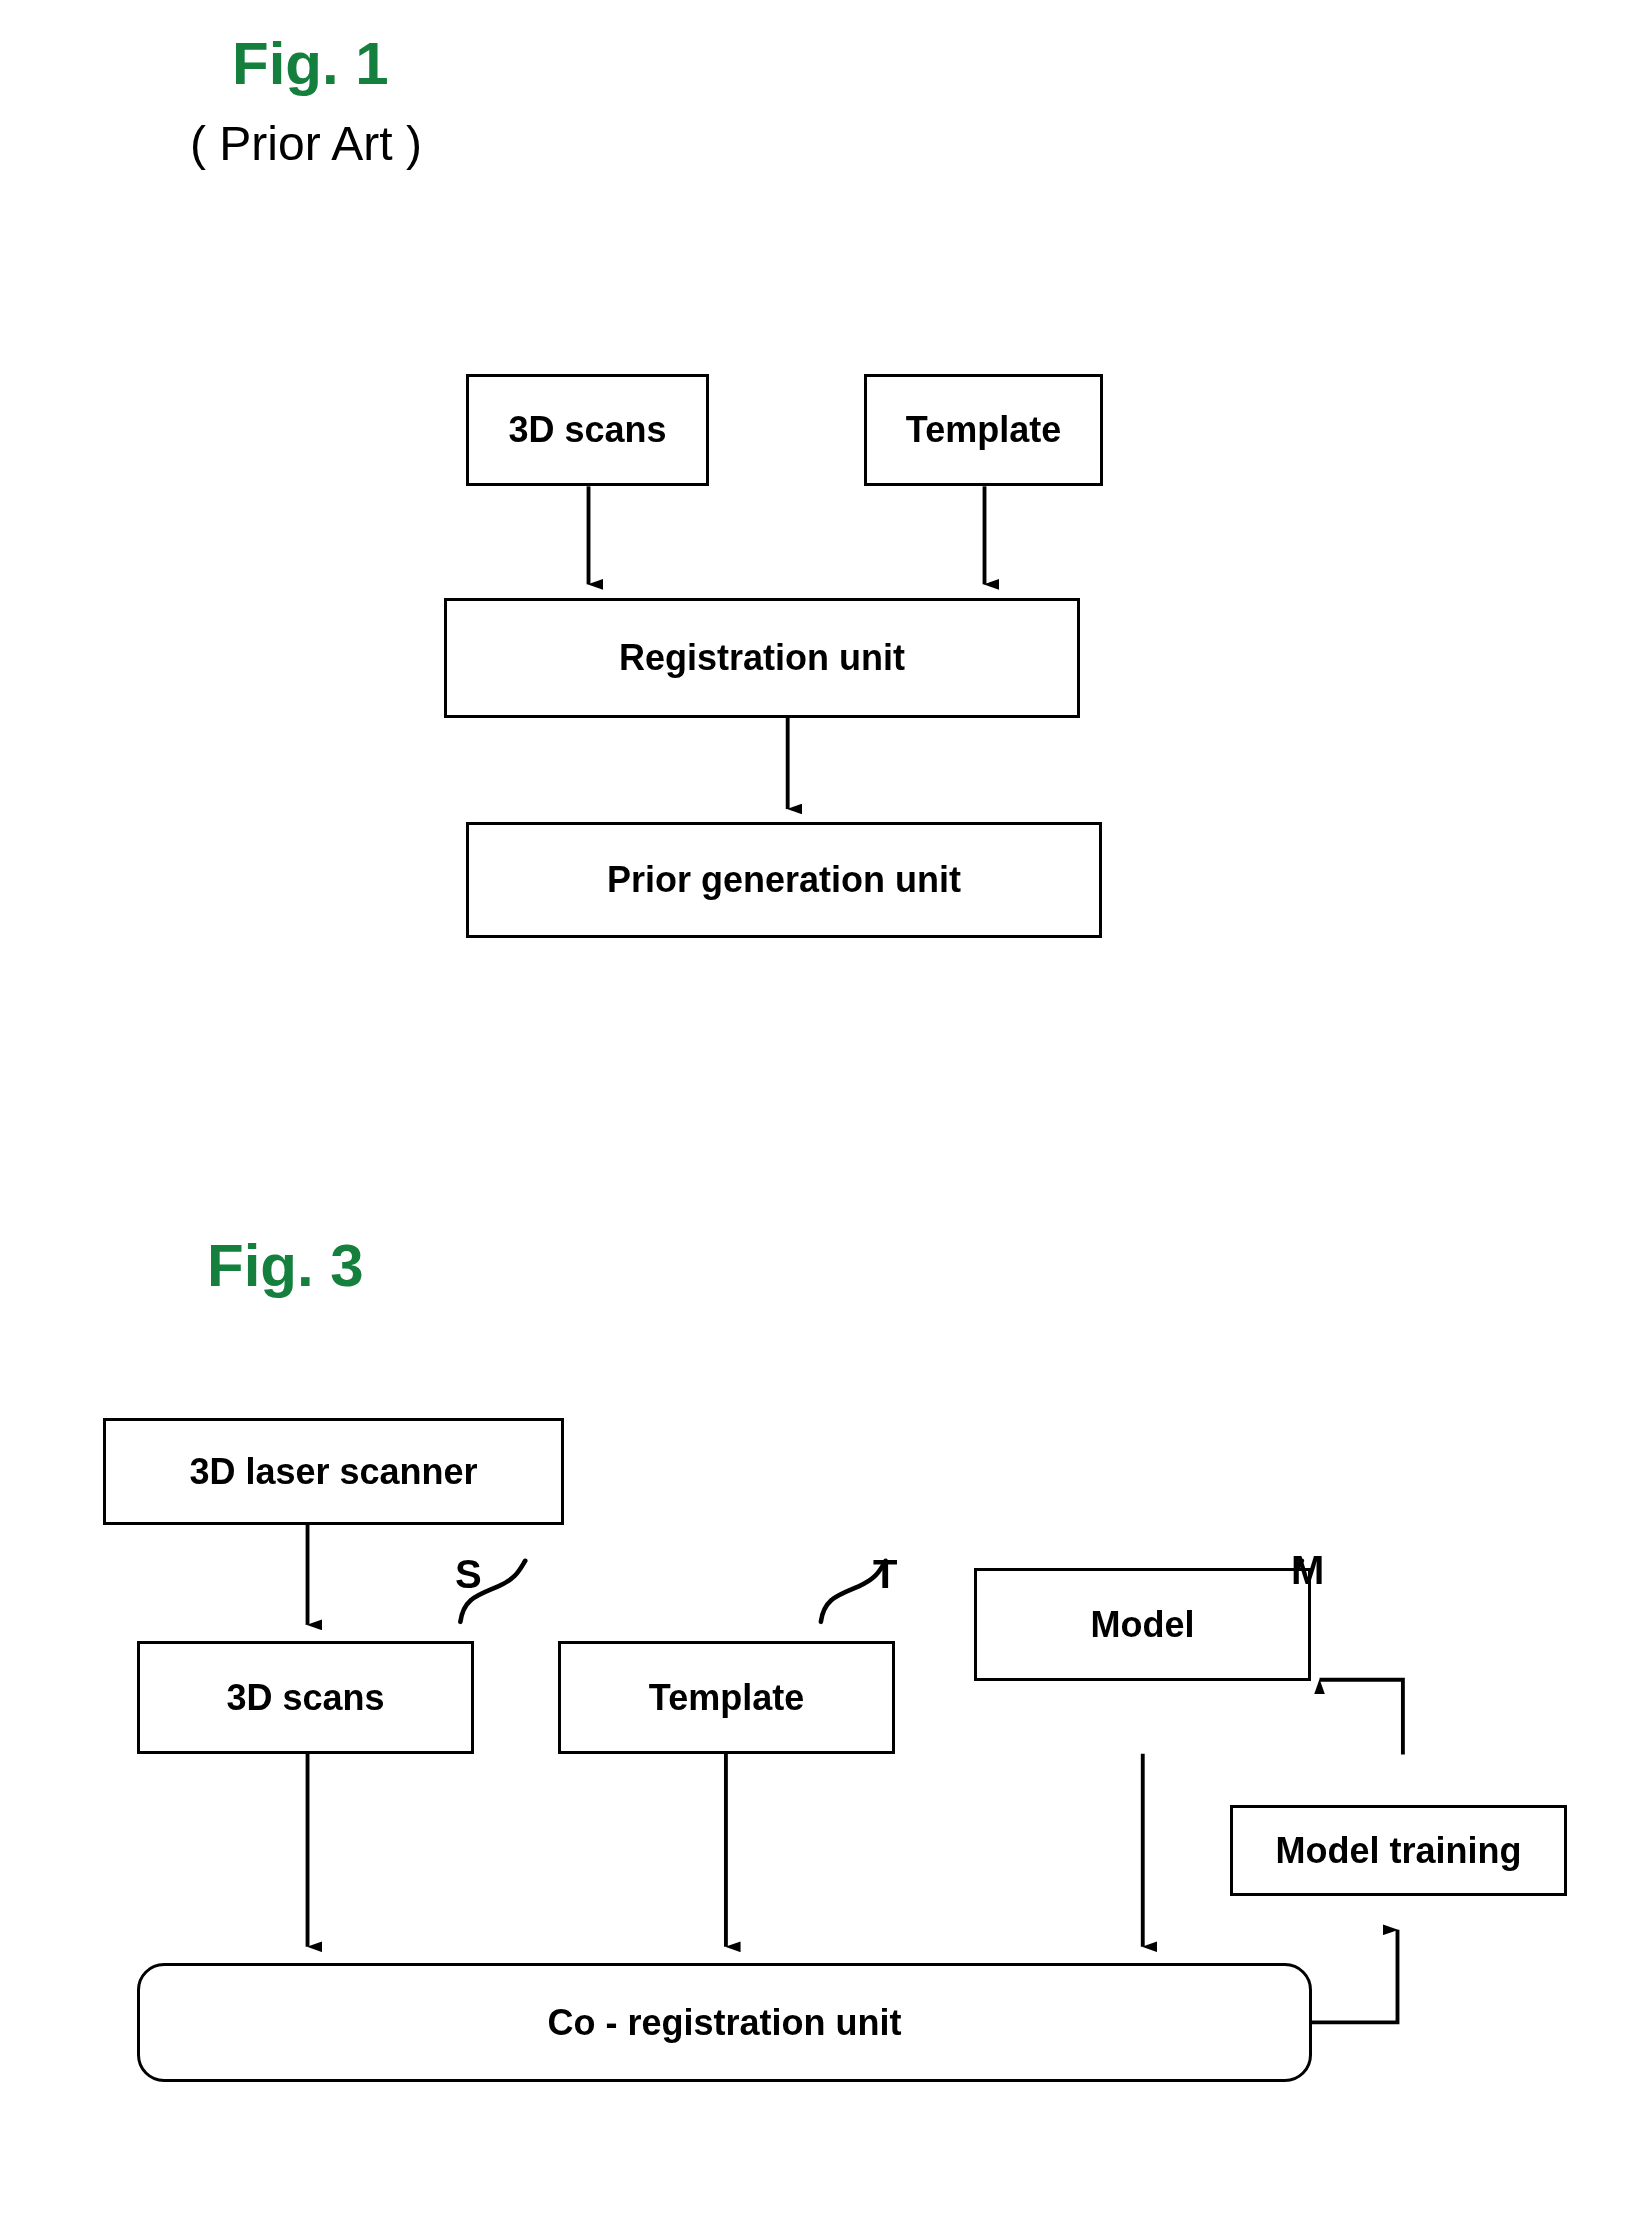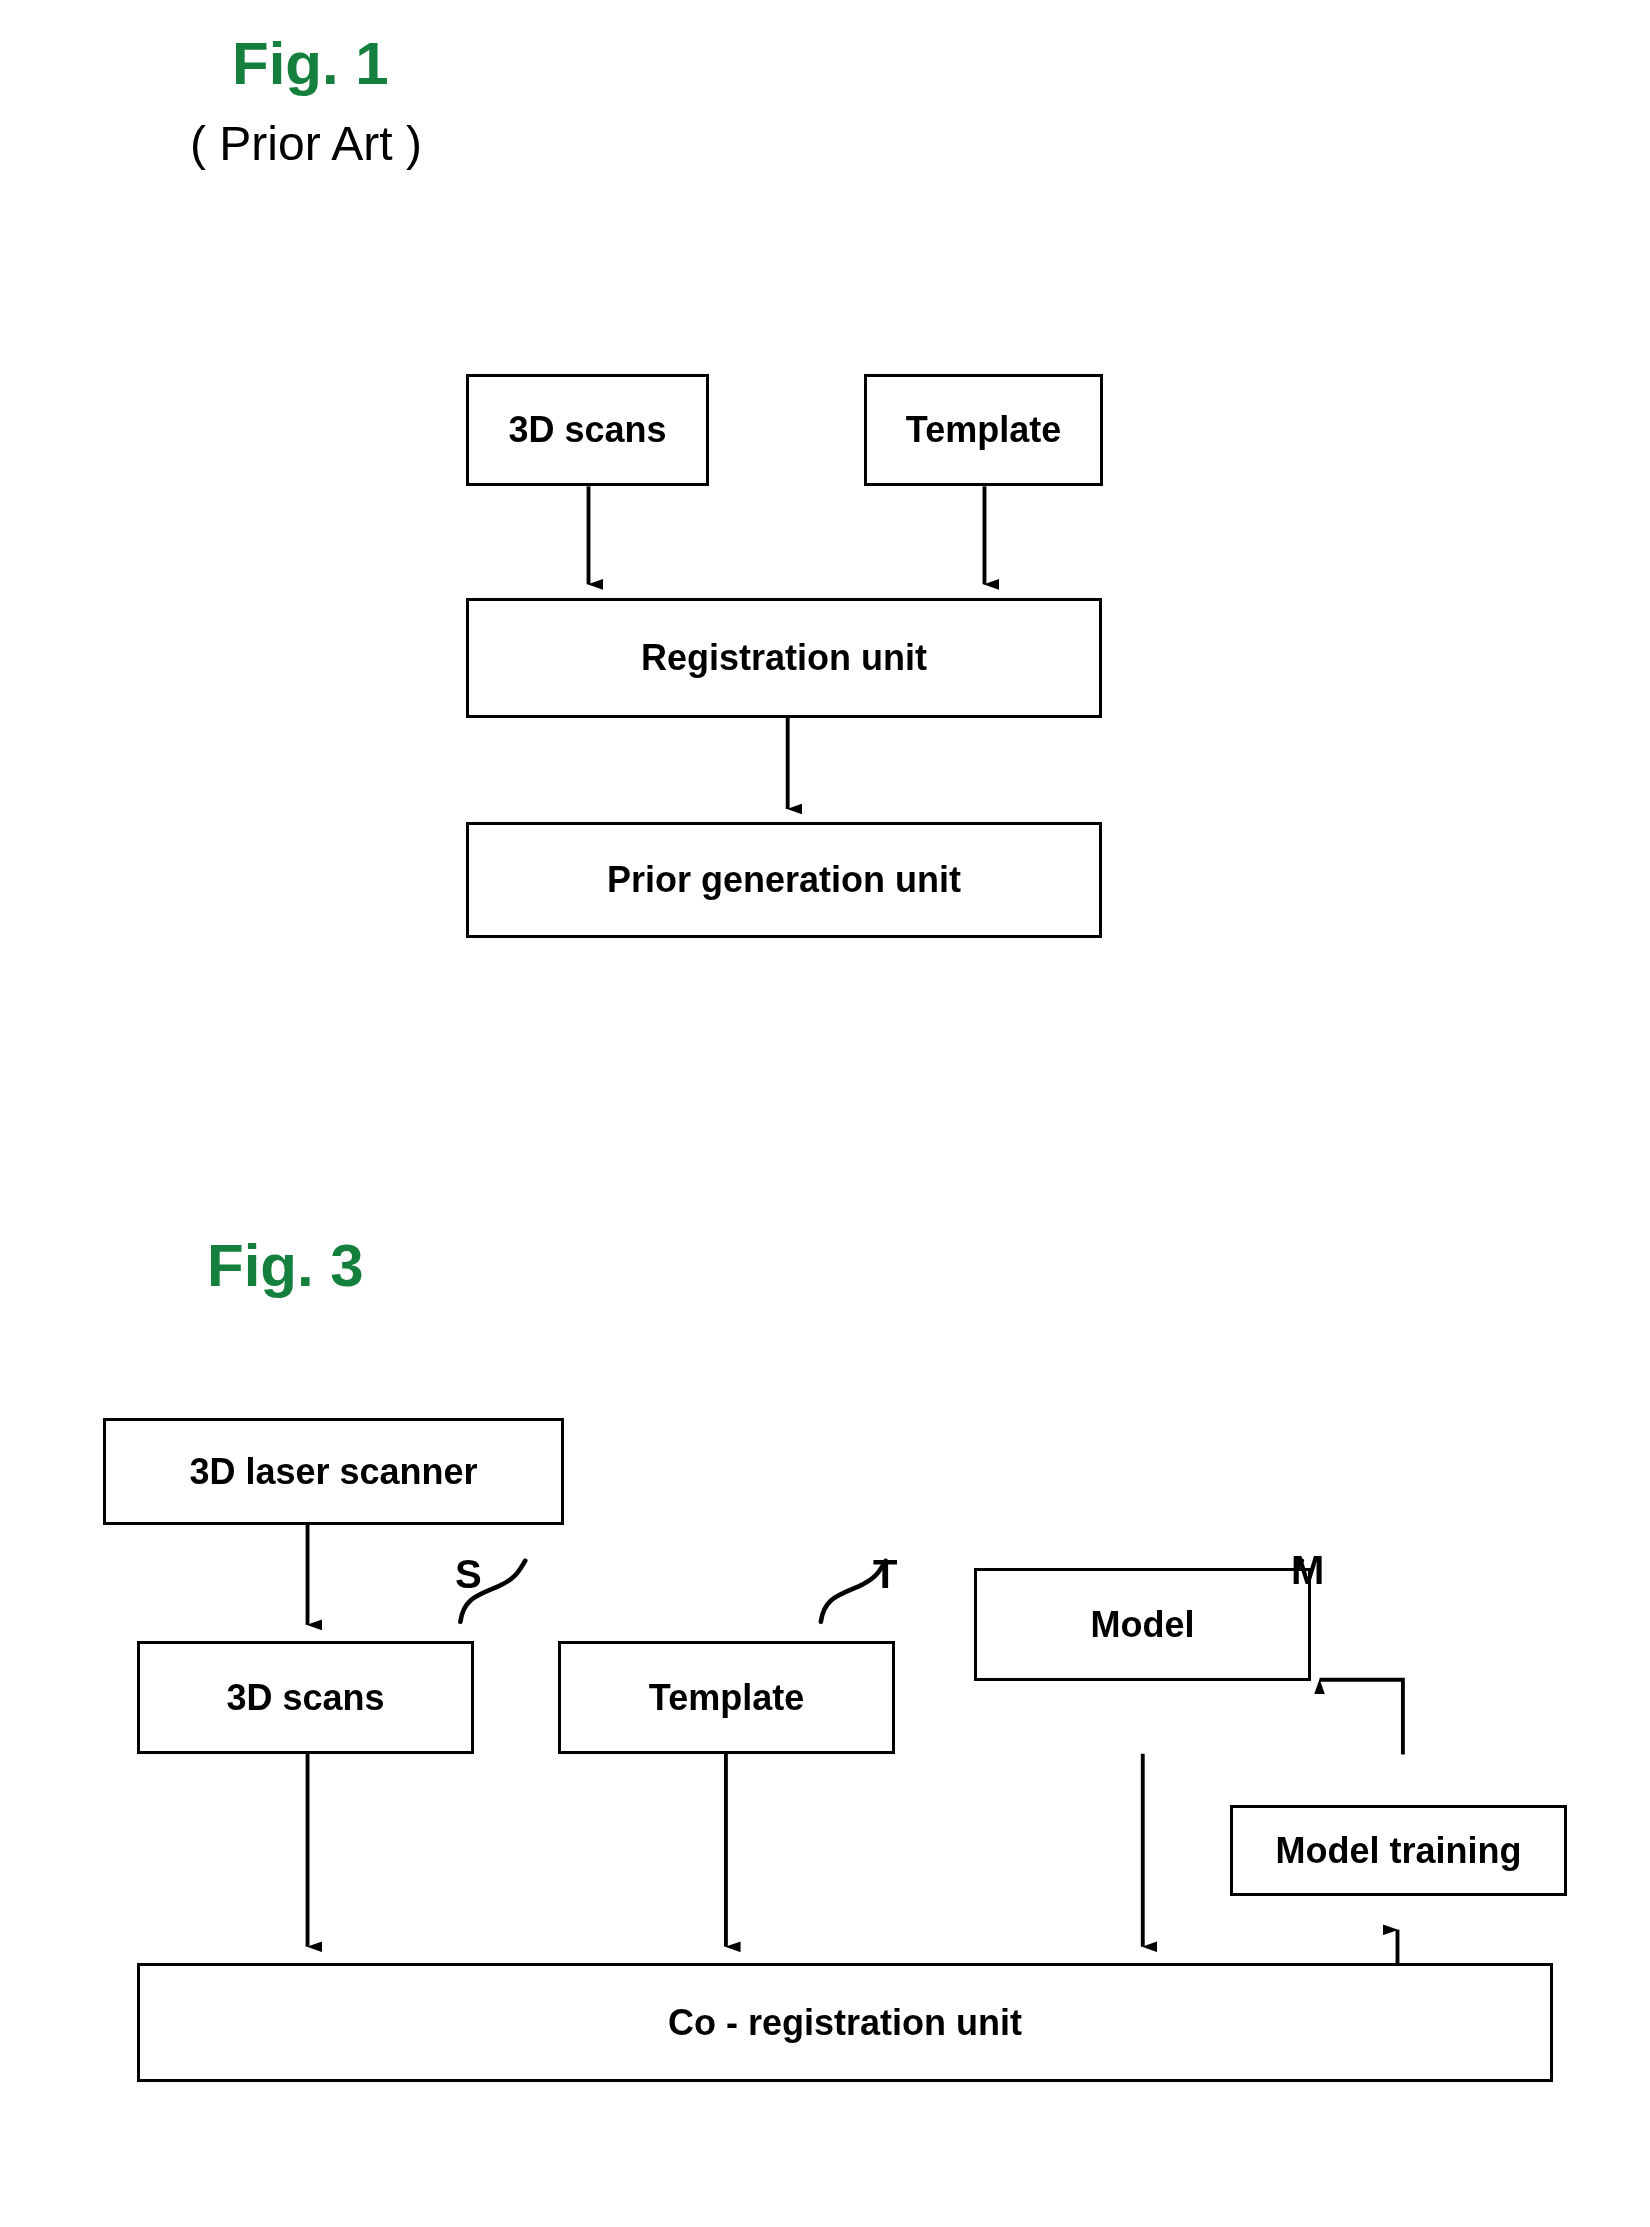--- a/index.html
+++ b/index.html
@@ -139,21 +139,21 @@
   <div id="fig1-sub">( Prior Art )</div>
 
   <div class="box" style="left:466px; top:374px; width:243px; height:112px;">
     <span class="box-label">3D scans</span>
   </div>
 
   <div class="box" style="left:864px; top:374px; width:239px; height:112px;">
     <span class="box-label">Template</span>
   </div>
 
-  <div class="box" style="left:466px; top:598px; width:636px; height:120px;">
+  <div class="box" style="left:444px; top:598px; width:636px; height:120px;">
     <span class="box-label">Registration unit</span>
   </div>
 
   <div class="box" style="left:466px; top:822px; width:636px; height:116px;">
     <span class="box-label">Prior generation unit</span>
   </div>
 
   <div id="fig3-title" class="fig-title">Fig. 3</div>
 
   <div class="box" style="left:103px; top:1418px; width:461px; height:107px;">
@@ -169,21 +169,21 @@
   </div>
 
   <div class="box" style="left:974px; top:1568px; width:337px; height:113px;">
     <span class="box-label">Model</span>
   </div>
 
   <div class="box" style="left:1230px; top:1805px; width:337px; height:91px;">
     <span class="box-label">Model training</span>
   </div>
 
-  <div class="box" style="left:137px; top:1963px; width:1416px; height:119px;">
+  <div class="box" style="left:137px; top:1963px; width:1175px; height:119px;border-radius:27px;">
     <span class="box-label">Co - registration unit</span>
   </div>
 
   <div class="ref-letter" style="left:455px; top:1554px;">S</div>
   <div class="ref-letter" style="left:873px; top:1554px;">T</div>
   <div class="ref-letter" style="left:1291px; top:1550px;">M</div>
 
 </div>
 
 

